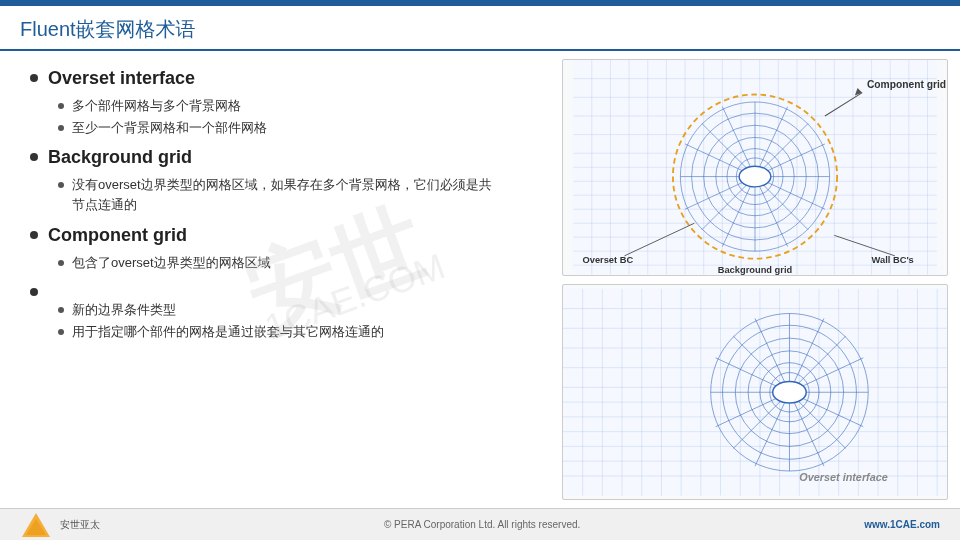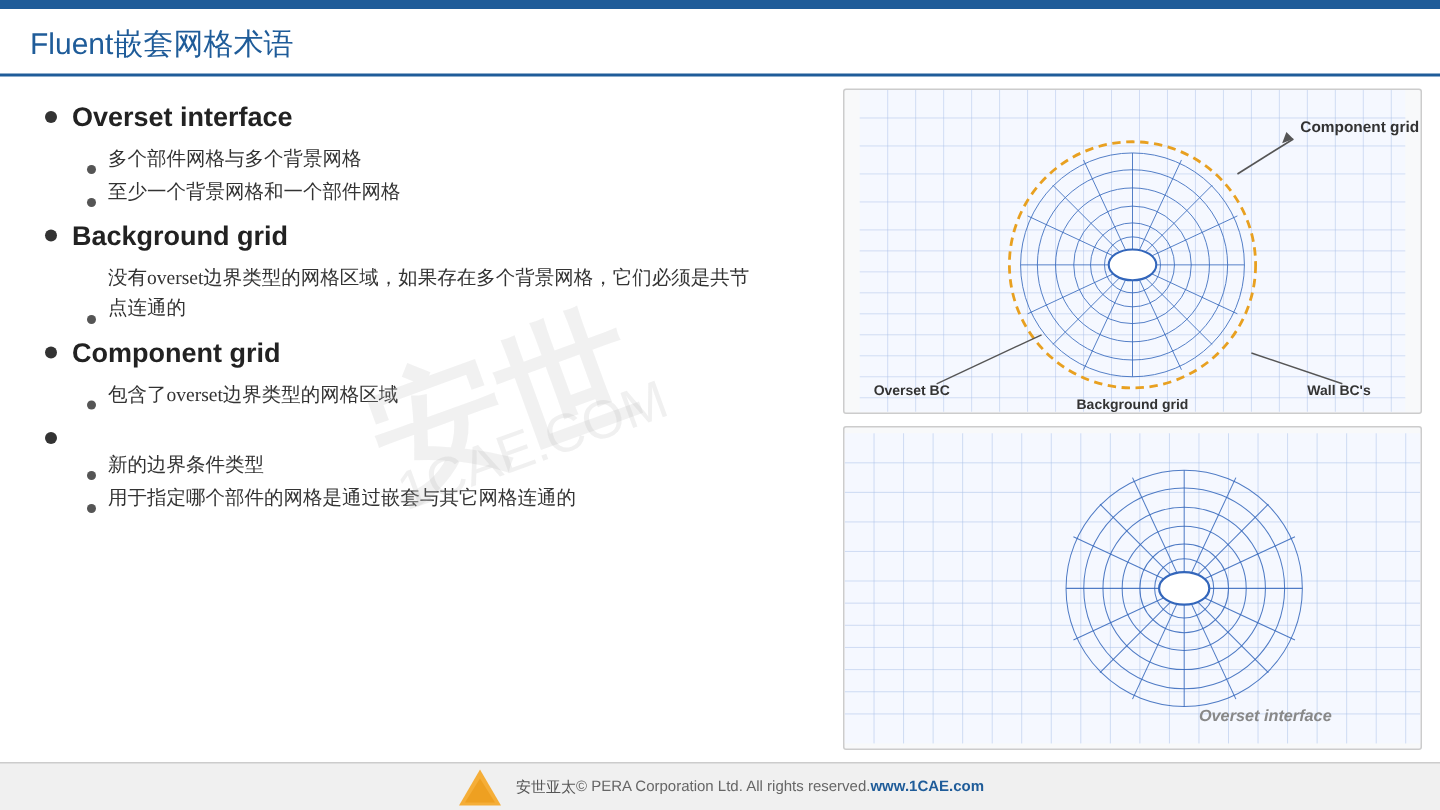--- a/index.html
+++ b/index.html
@@ -73,24 +73,23 @@
 
     .bullet-l1-text {
       font-size: 18px;
       color: #222;
       font-weight: 600;
       line-height: 1.5;
     }
 
     .bullet-l2 {
       display: flex;
-      align-items: flex-end;
+      align-items: flex-start;
       margin-left: 28px;
       margin-bottom: 2px;
-      font-family: Liberation Serif, serif;
     }
 
     .bullet-l2-dot {
       width: 6px;
       height: 6px;
       background: #555;
       border-radius: 50%;
       margin-top: 7px;
       margin-right: 8px;
       flex-shrink: 0;
@@ -127,21 +126,21 @@
     .diagram-top { border-radius: 2px; }
     .diagram-bottom { border-radius: 2px; }
 
     
     .footer {
       height: 32px;
       background: #f0f0f0;
       border-top: 1px solid #ccc;
       display: flex;
       align-items: center;
-      justify-content: center;
+      justify-content: space-between;
       padding: 0 20px;
     }
 
     .footer-logo {
       display: flex;
       align-items: center;
       gap: 8px;
     }
 
     .footer-logo-text {

